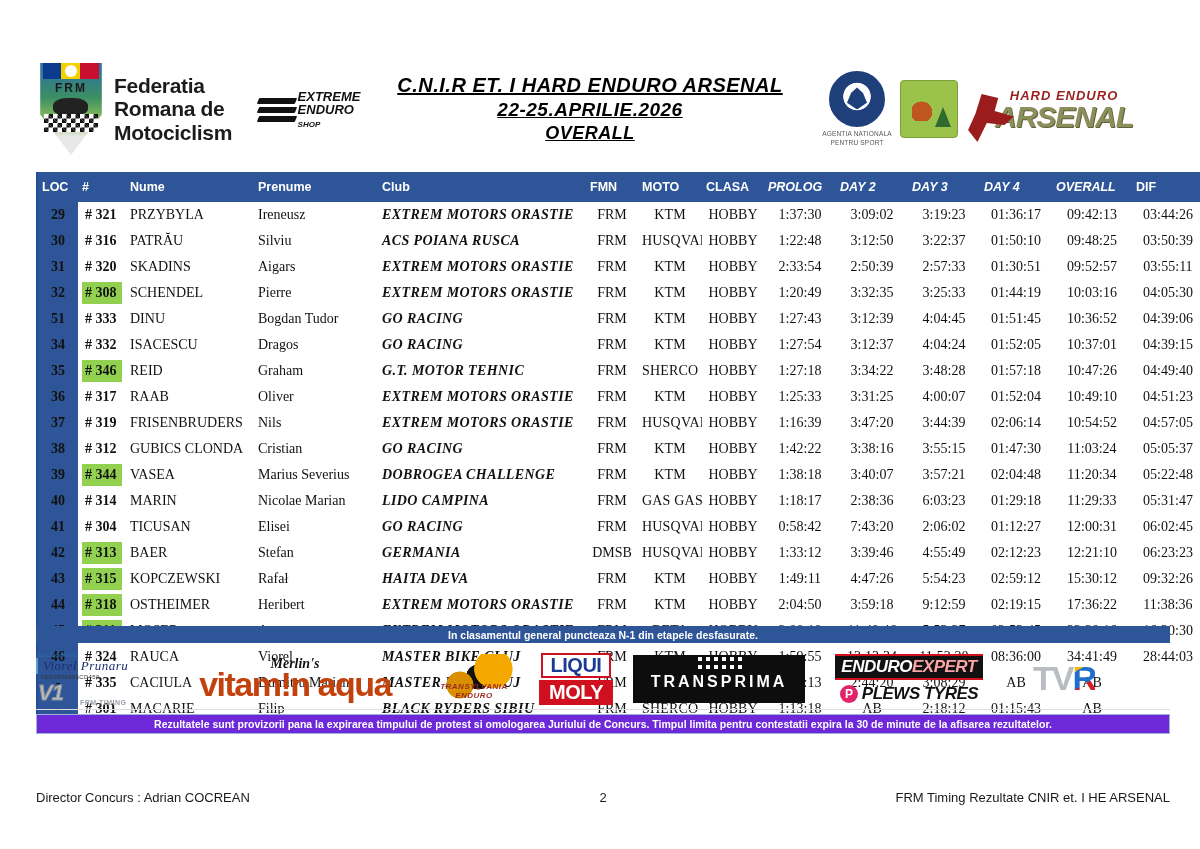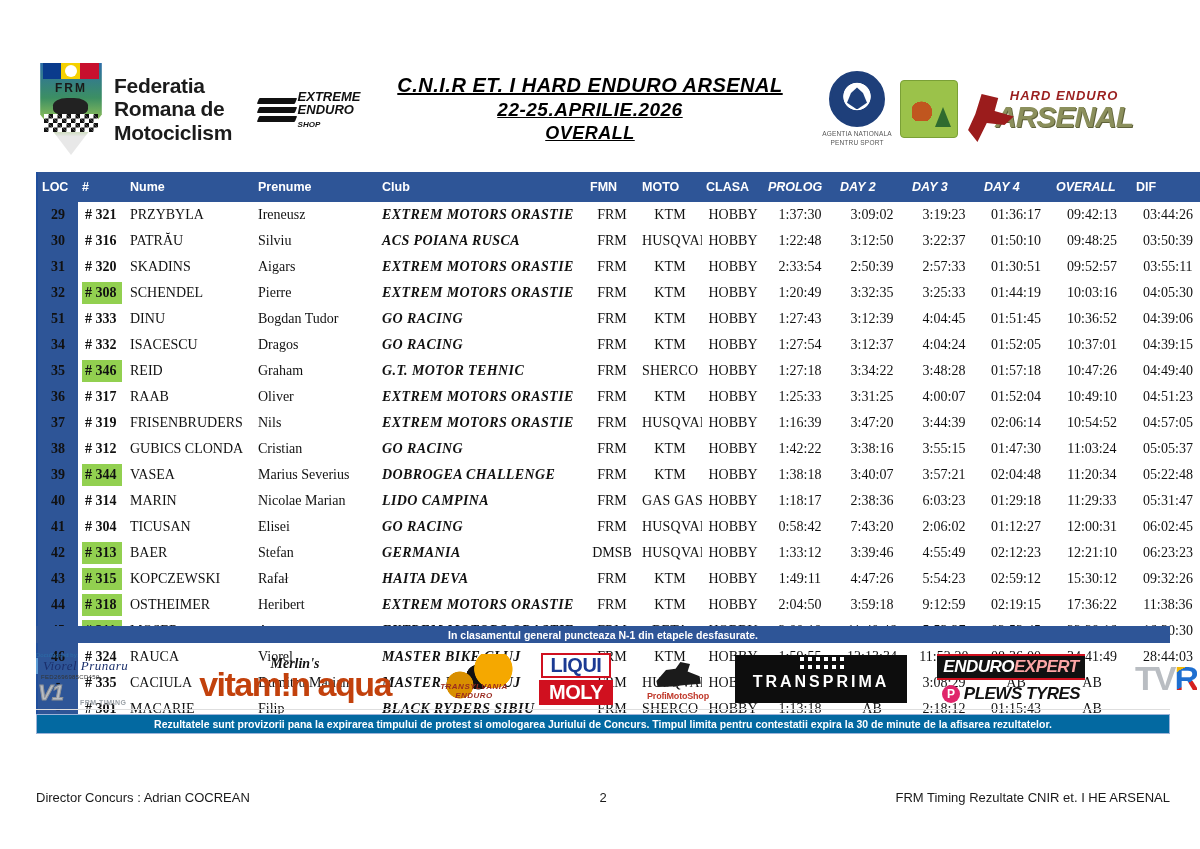--- a/index.html
+++ b/index.html
@@ -291,21 +291,21 @@
     font-size: 34px; font-weight: bold; color: #b9bdc2; letter-spacing: -2px;
   }
   .tvr-r {
     font-size: 34px; font-weight: bold; letter-spacing: -2px;
     background: linear-gradient(150deg,#f2b705 0 28%,#1f6fd0 28% 62%,#d42020 62% 100%);
     -webkit-background-clip: text; background-clip: text; color: transparent;
   }
 
   .disclaimer {
     position: absolute; left: 36px; top: 714px; width: 1134px; height: 20px;
-    background: #0369a1; color: #fff;
+    background: #6d28d9; color: #fff;
     border: 1px solid #9cb3d8;
     font-size: 10.5px; font-weight: bold;
     display: flex; align-items: center; justify-content: center;
     text-align: center;
   }
 
   
   .page-footer {
     position: absolute; left: 36px; top: 790px; width: 1134px;
     display: flex; align-items: center;
@@ -777,24 +777,20 @@
     <div class="tr-splash">
       <div class="tr-txt">TRANSYLVANIA ENDURO</div>
     </div>
   </div>
 
   <div class="sp liqui">
     <div class="liqui-r">LIQUI</div>
     <div class="liqui-r b2">MOLY</div>
   </div>
 
-  <div class="sp profimoto">
-    <div class="pm-bike"></div>
-    <div class="pm-txt">ProfiMotoShop</div>
-  </div>
 
   <div class="sp transprima">
     <div class="tp-box">
       <div class="tp-dots"></div>
       <div class="tp-txt">TRANSPRIMA</div>
     </div>
   </div>
 
   <div class="sp enduro-stack">
     <div class="ee-bar">

